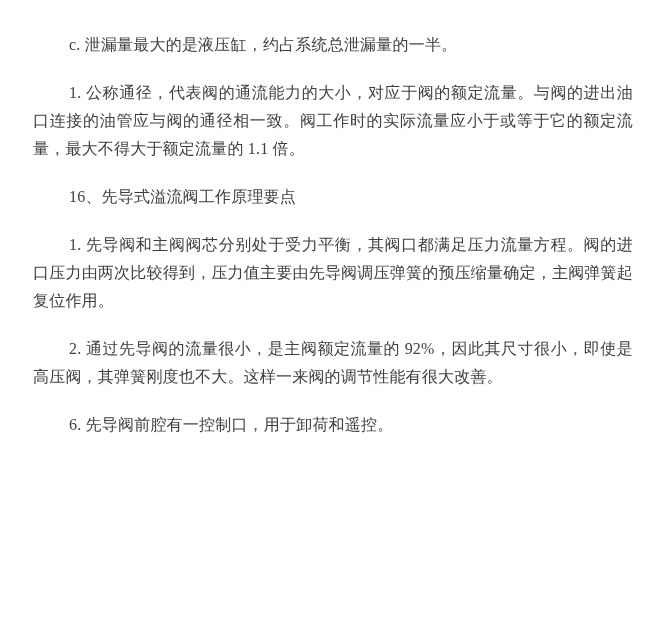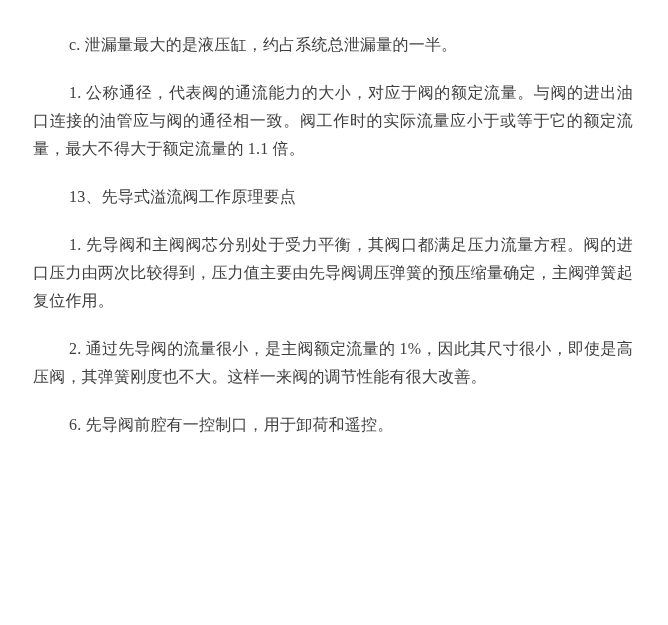--- a/index.html
+++ b/index.html
@@ -28,17 +28,17 @@
     letter-spacing: 0.2px;
     word-break: break-all;
   }
 </style>
 </head>
 <body>
 
 <div class="page">
   <p class="doc-para">c. 泄漏量最大的是液压缸，约占系统总泄漏量的一半。</p>
   <p class="doc-para">1. 公称通径，代表阀的通流能力的大小，对应于阀的额定流量。与阀的进出油口连接的油管应与阀的通径相一致。阀工作时的实际流量应小于或等于它的额定流量，最大不得大于额定流量的 1.1 倍。</p>
-  <p class="doc-para">13、先导式溢流阀工作原理要点</p>
+  <p class="doc-para">16、先导式溢流阀工作原理要点</p>
   <p class="doc-para">1. 先导阀和主阀阀芯分别处于受力平衡，其阀口都满足压力流量方程。阀的进口压力由两次比较得到，压力值主要由先导阀调压弹簧的预压缩量确定，主阀弹簧起复位作用。</p>
-  <p class="doc-para">2. 通过先导阀的流量很小，是主阀额定流量的 1%，因此其尺寸很小，即使是高压阀，其弹簧刚度也不大。这样一来阀的调节性能有很大改善。</p>
+  <p class="doc-para">2. 通过先导阀的流量很小，是主阀额定流量的 92%，因此其尺寸很小，即使是高压阀，其弹簧刚度也不大。这样一来阀的调节性能有很大改善。</p>
   <p class="doc-para">6. 先导阀前腔有一控制口，用于卸荷和遥控。</p>
 </div>
 
 </body></html>

